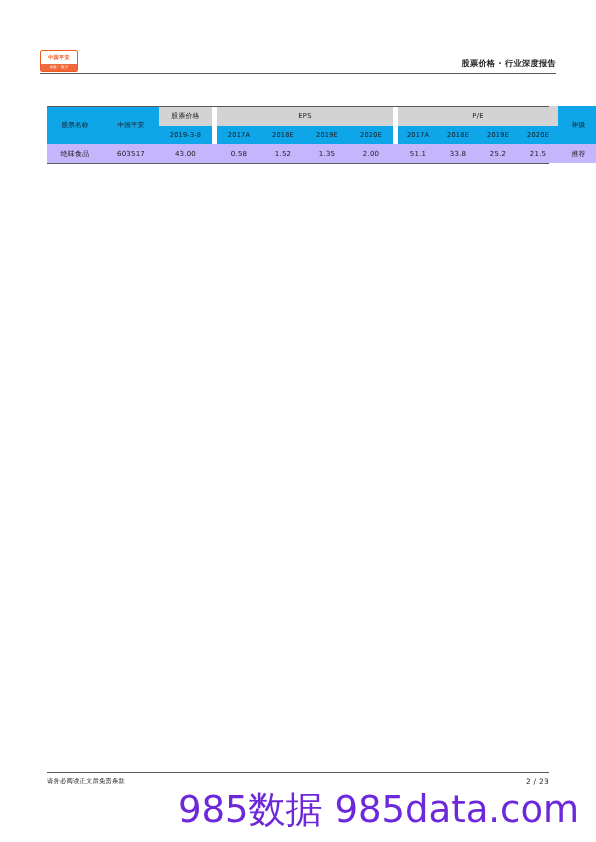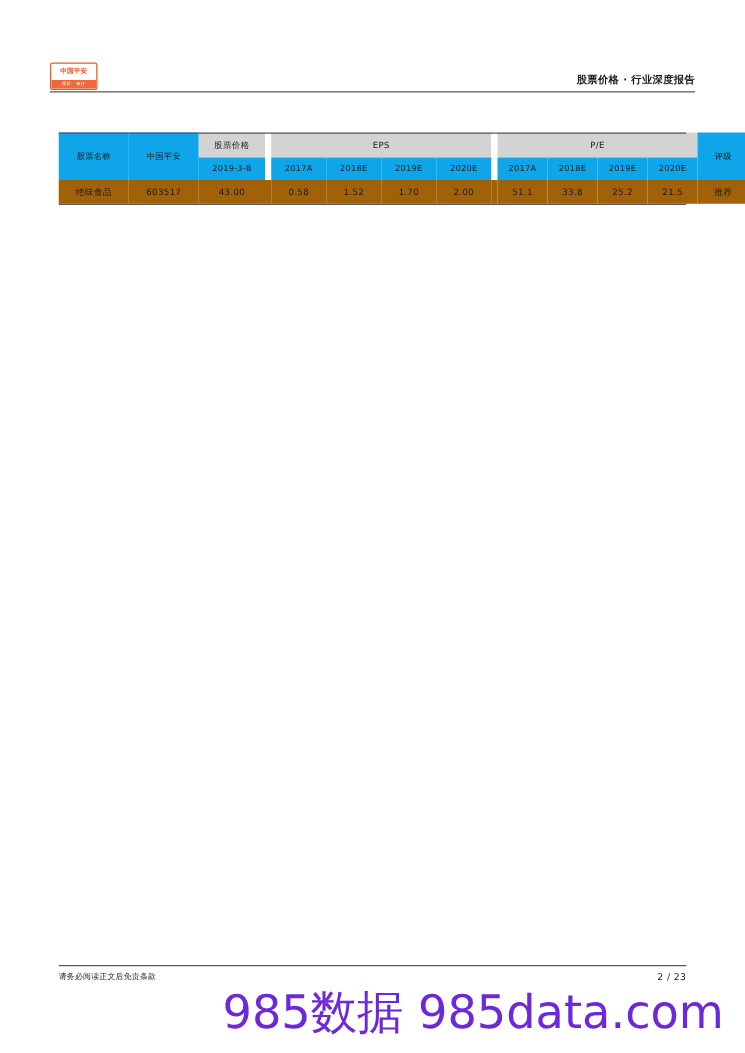--- a/index.html
+++ b/index.html
@@ -144,21 +144,21 @@
   .hdr-gap { background: #ffffff; width: 5px; }
   .grp-label {
     background: #d3d3d3;
     color: #1a1a1a;
     font-size: 6.8px;
     font-weight: bold;
     height: 20px;
     letter-spacing: 0.3px;
   }
   .body-cell {
-    background: #a16207;
+    background: #c4b5fd;
     font-size: 7px;
     height: 19px;
     color: #1a1a1a;
     letter-spacing: 0.2px;
   }
   .rule-top {
     position: absolute;
     left: 0; top: 0;
     width: 100%; height: 1px;
     background: #58595b;
@@ -278,21 +278,21 @@
       </thead>
 
       <tbody>
         <tr>
           <td class="body-cell">绝味食品</td>
           <td class="body-cell">603517</td>
           <td class="body-cell">43.00</td>
           <td class="body-cell"></td>
           <td class="body-cell">0.58</td>
           <td class="body-cell">1.52</td>
-          <td class="body-cell">1.70</td>
+          <td class="body-cell">1.35</td>
           <td class="body-cell">2.00</td>
           <td class="body-cell"></td>
           <td class="body-cell">51.1</td>
           <td class="body-cell">33.8</td>
           <td class="body-cell">25.2</td>
           <td class="body-cell">21.5</td>
           <td class="body-cell">推荐</td>
         </tr>
       </tbody>
     </table>

